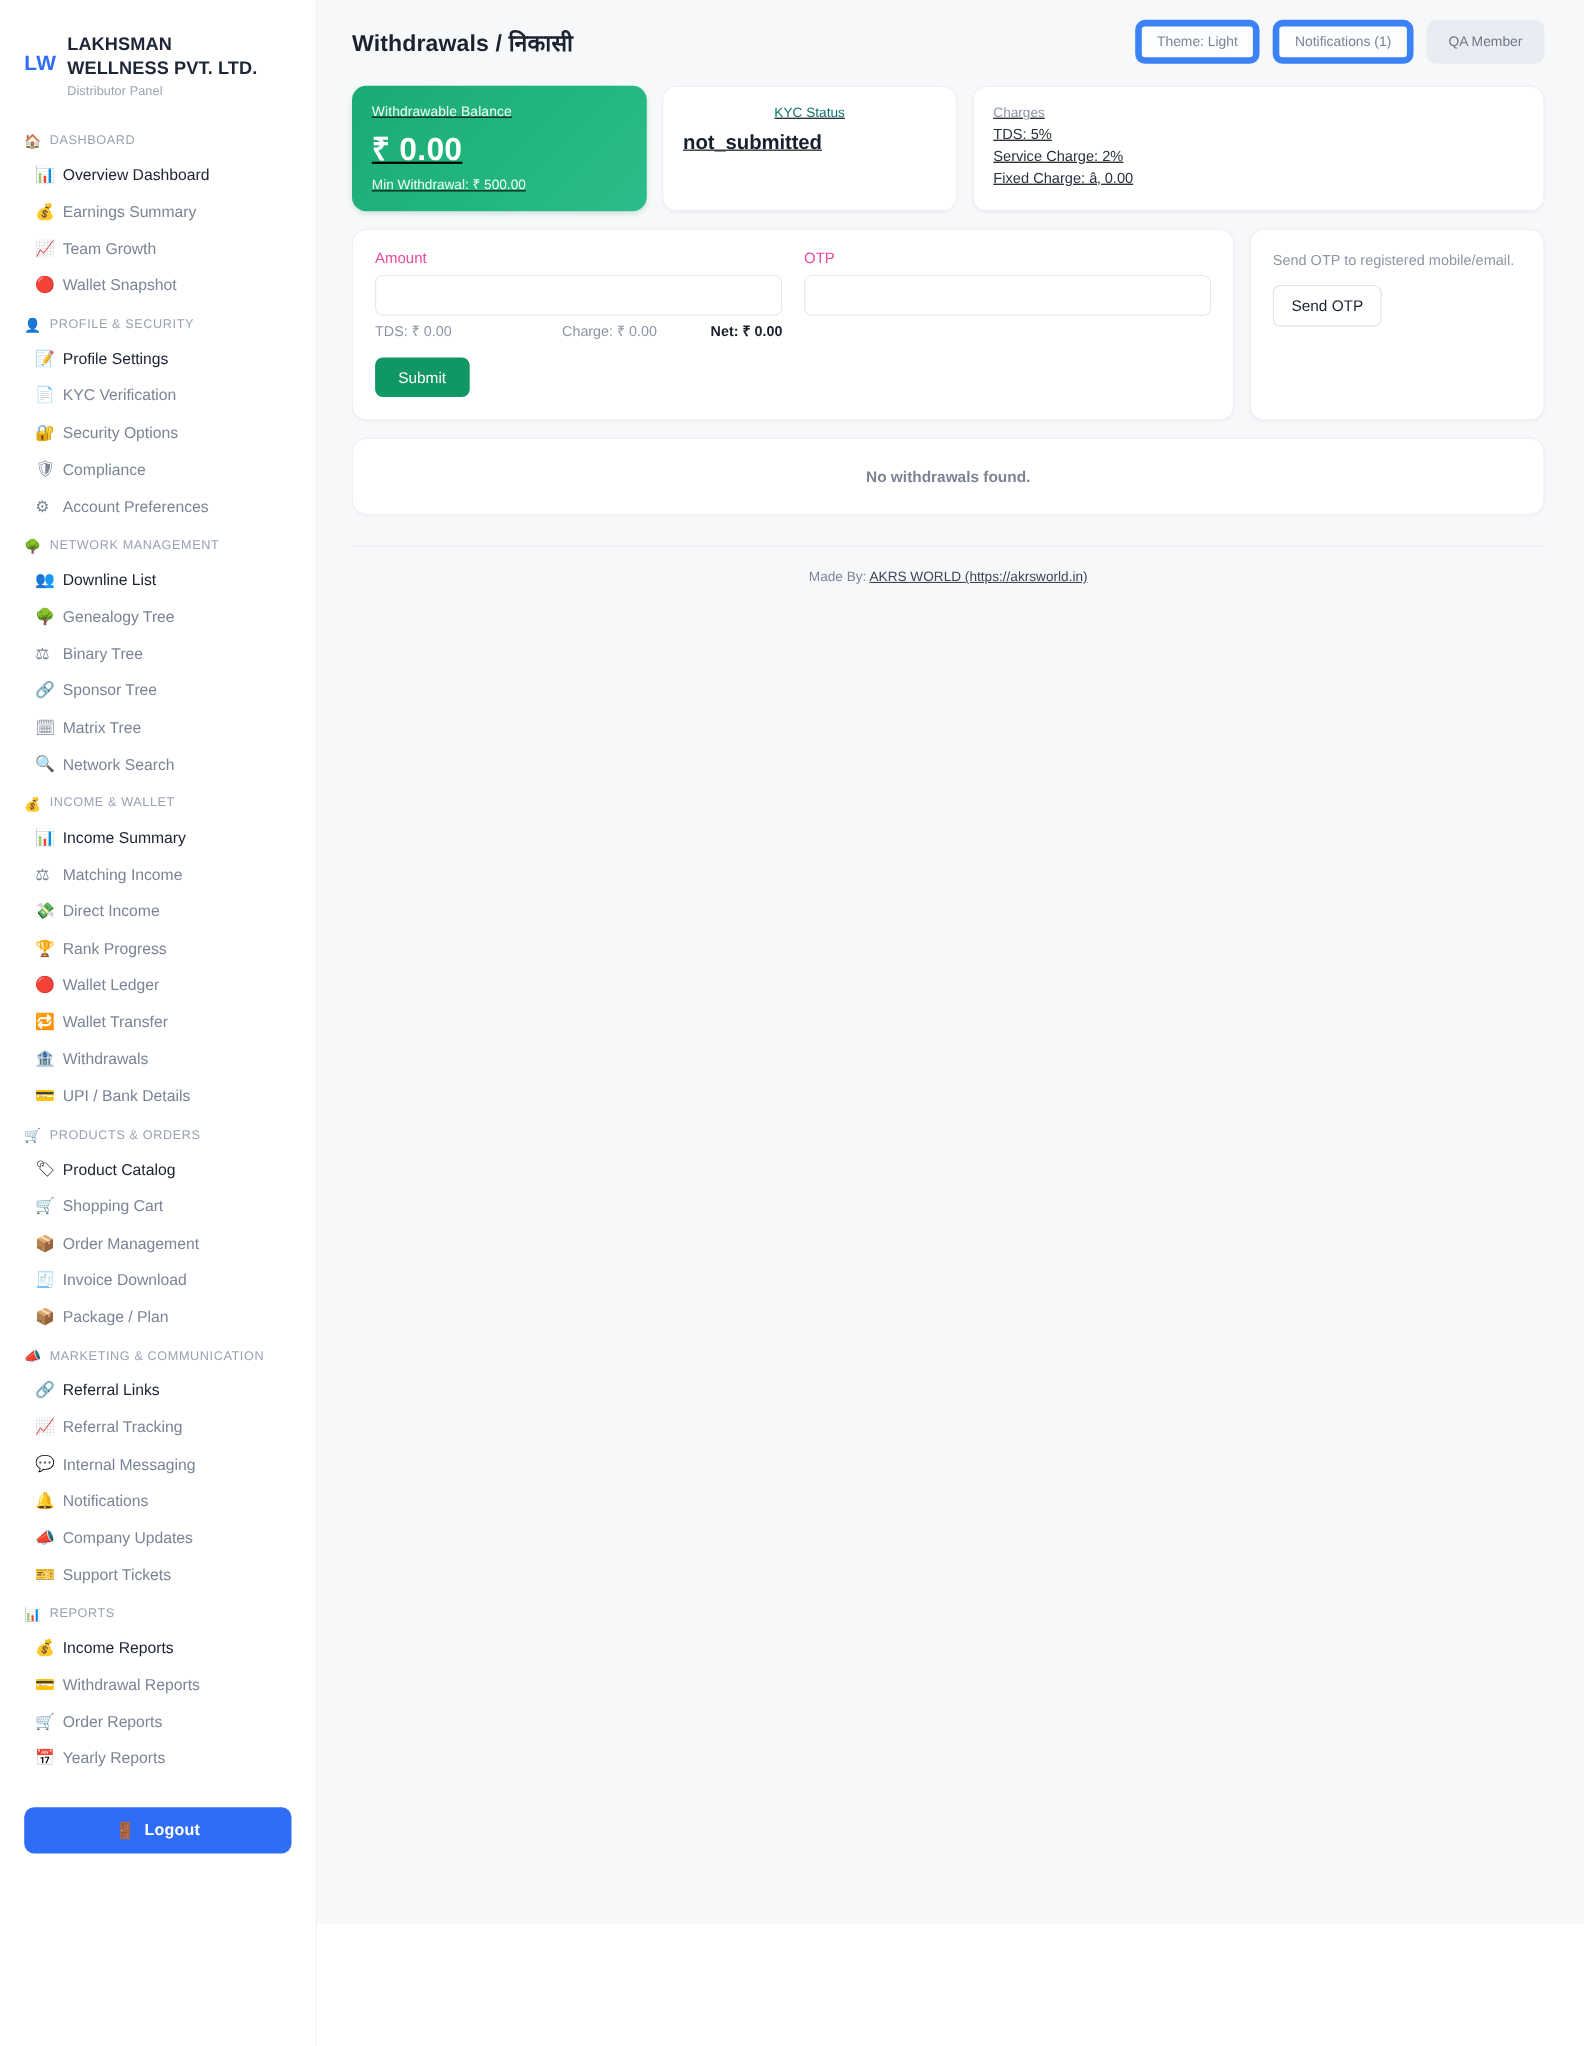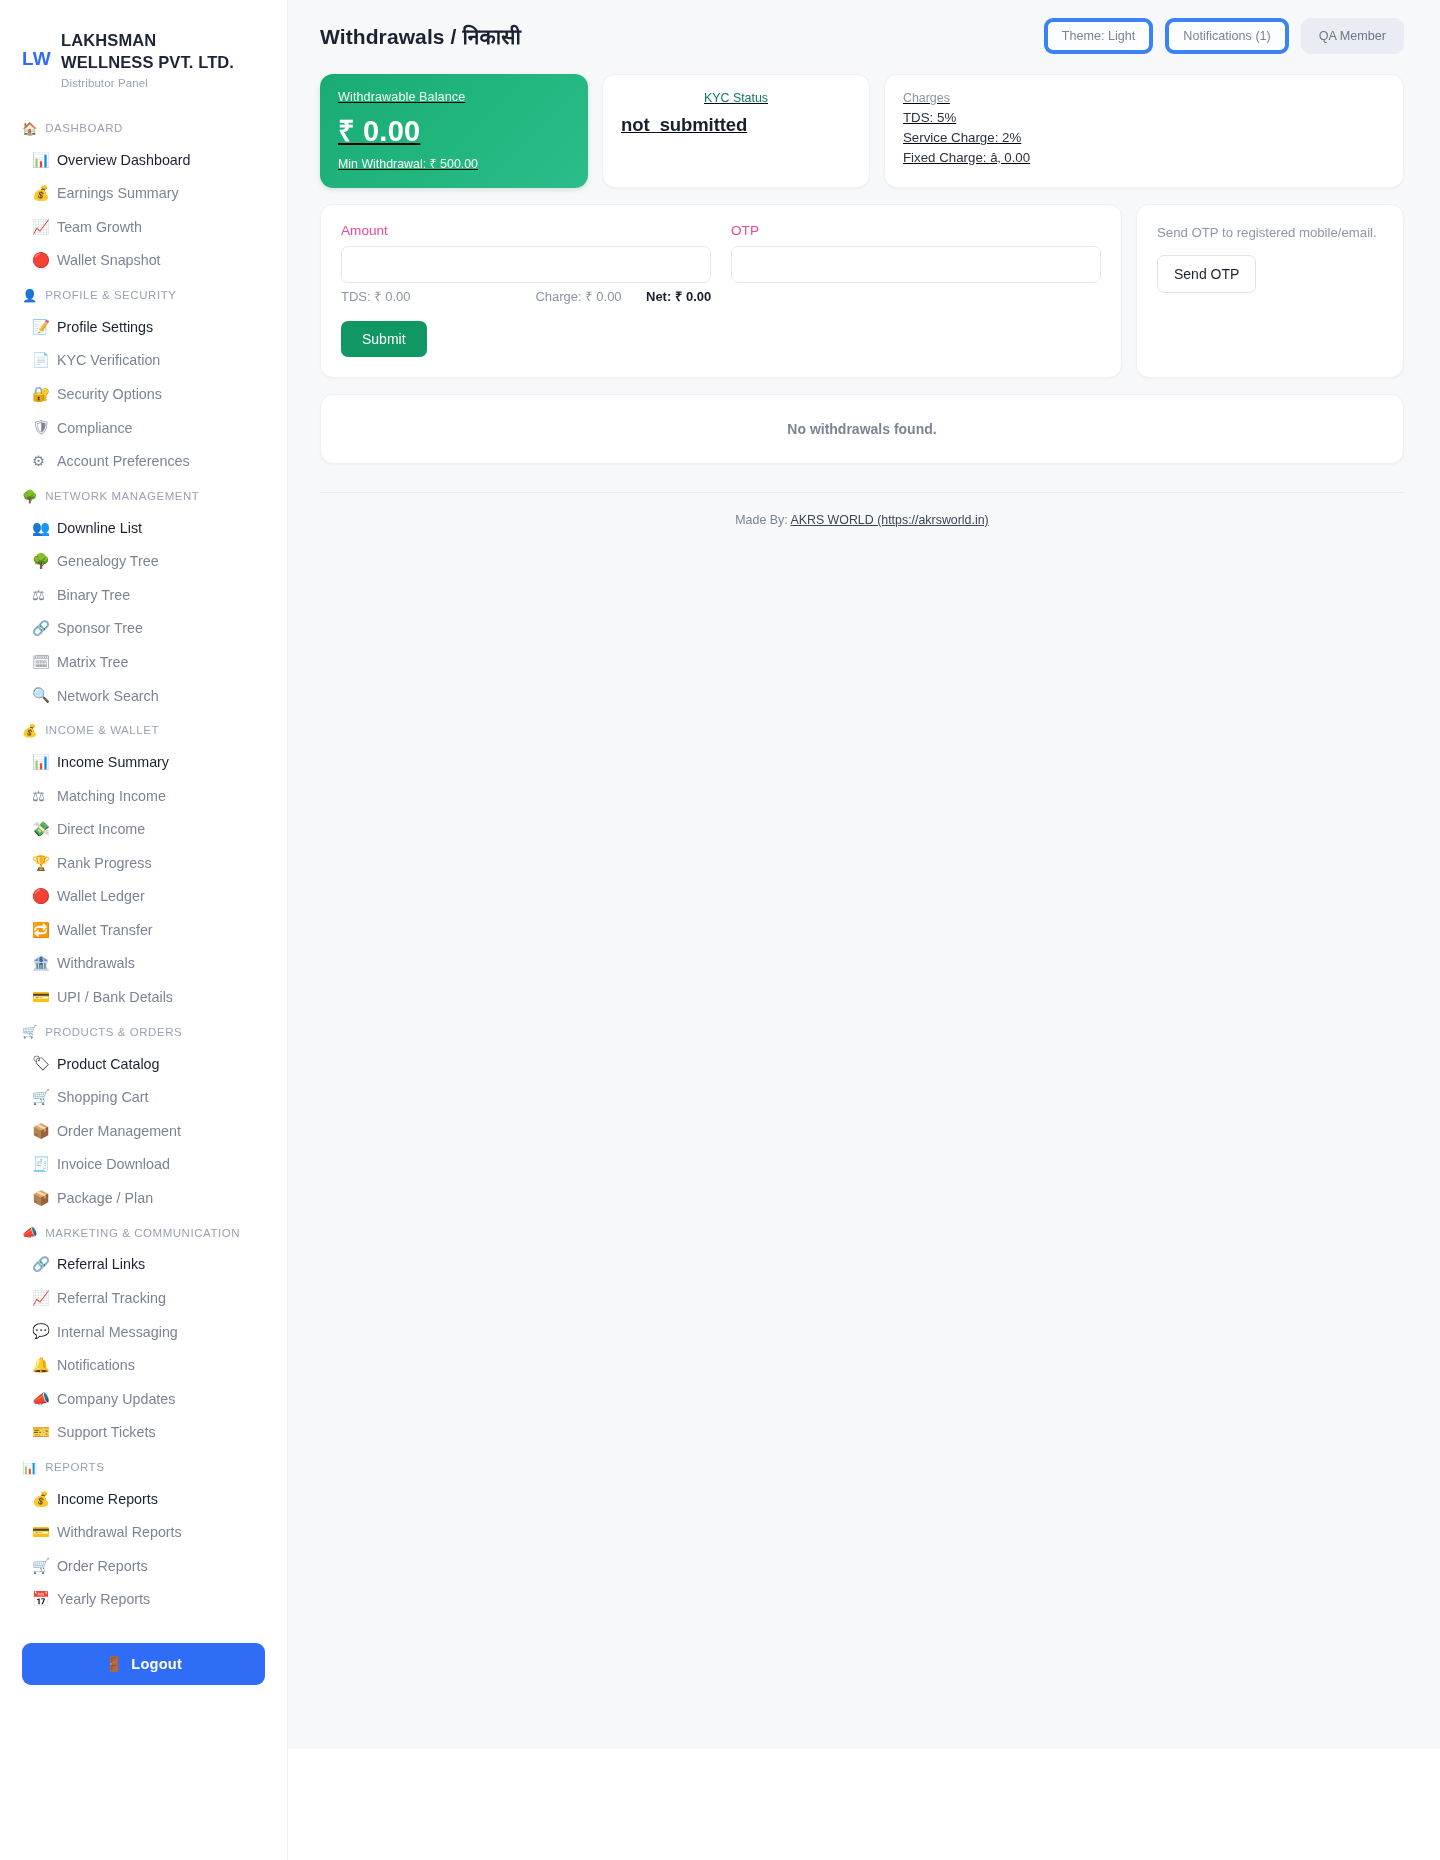--- a/index.html
+++ b/index.html
@@ -68,21 +68,21 @@
   .topbar {
     display: flex; align-items: center; justify-content: space-between;
     padding: 18px 36px 16px 32px;
   }
   .page-title {
     font-size: 21px; font-weight: 700; color: #1b2230; letter-spacing: .1px;
   }
   .topbar-right { display: flex; align-items: center; gap: 12px; }
   .pill {
     font-size: 12.6px; color: #7b8495;
-    border: 4px solid #3b82f6; border-radius: 9px;
+    border: 6px solid #3b82f6; border-radius: 9px;
     padding: 7px 14px; background: #fcfdfe; cursor: pointer;
     white-space: nowrap;
   }
   .pill.solid { background: #e9edf3; border-color: #e9edf3; color: #6e7686; }
 
   .content { padding: 0 36px 0 32px; }
 
   .cards-row { display: flex; gap: 14px; margin-top: 4px; text-decoration: underline; }
   .card {
     background: #fff; border: 1px solid #eef0f4; border-radius: 13px;
@@ -118,21 +118,21 @@
   .field { flex: 1; display: flex; flex-direction: column; }
   .field label { font-size: 13.6px; color: #ec4899; margin-bottom: 8px; }
   .field input {
     height: 37px; border: 1px solid #e3e7ee; border-radius: 7px;
     background: #fff; padding: 0 11px; font-size: 13.6px;
     font-family: "Liberation Sans", sans-serif; color: #1b2230; outline: none;
   }
   .calc-row { display: flex; gap: 0; margin-top: 4px; align-items: center; }
   .calc { font-size: 13px; color: #8d96a6; }
   .calc.c1 { width: 170px; }
-  .calc.c2 { width: 135px; text-align: center; }
+  .calc.c2 { width: 135px; }
   .calc.net { color: #18202d; font-weight: 700; }
   .submit-btn {
     margin-top: 16px; background: #109764; color: #fff; border: none;
     border-radius: 7px; padding: 10px 21px; font-size: 14px;
     font-family: "Liberation Sans", sans-serif; cursor: pointer;
   }
 
   .otp-panel {
     width: 268px; background: #fff; border: 1px solid #eef0f4; border-radius: 13px;
     padding: 18px 20px; box-shadow: 0 1px 2px rgba(20,30,60,.035);

